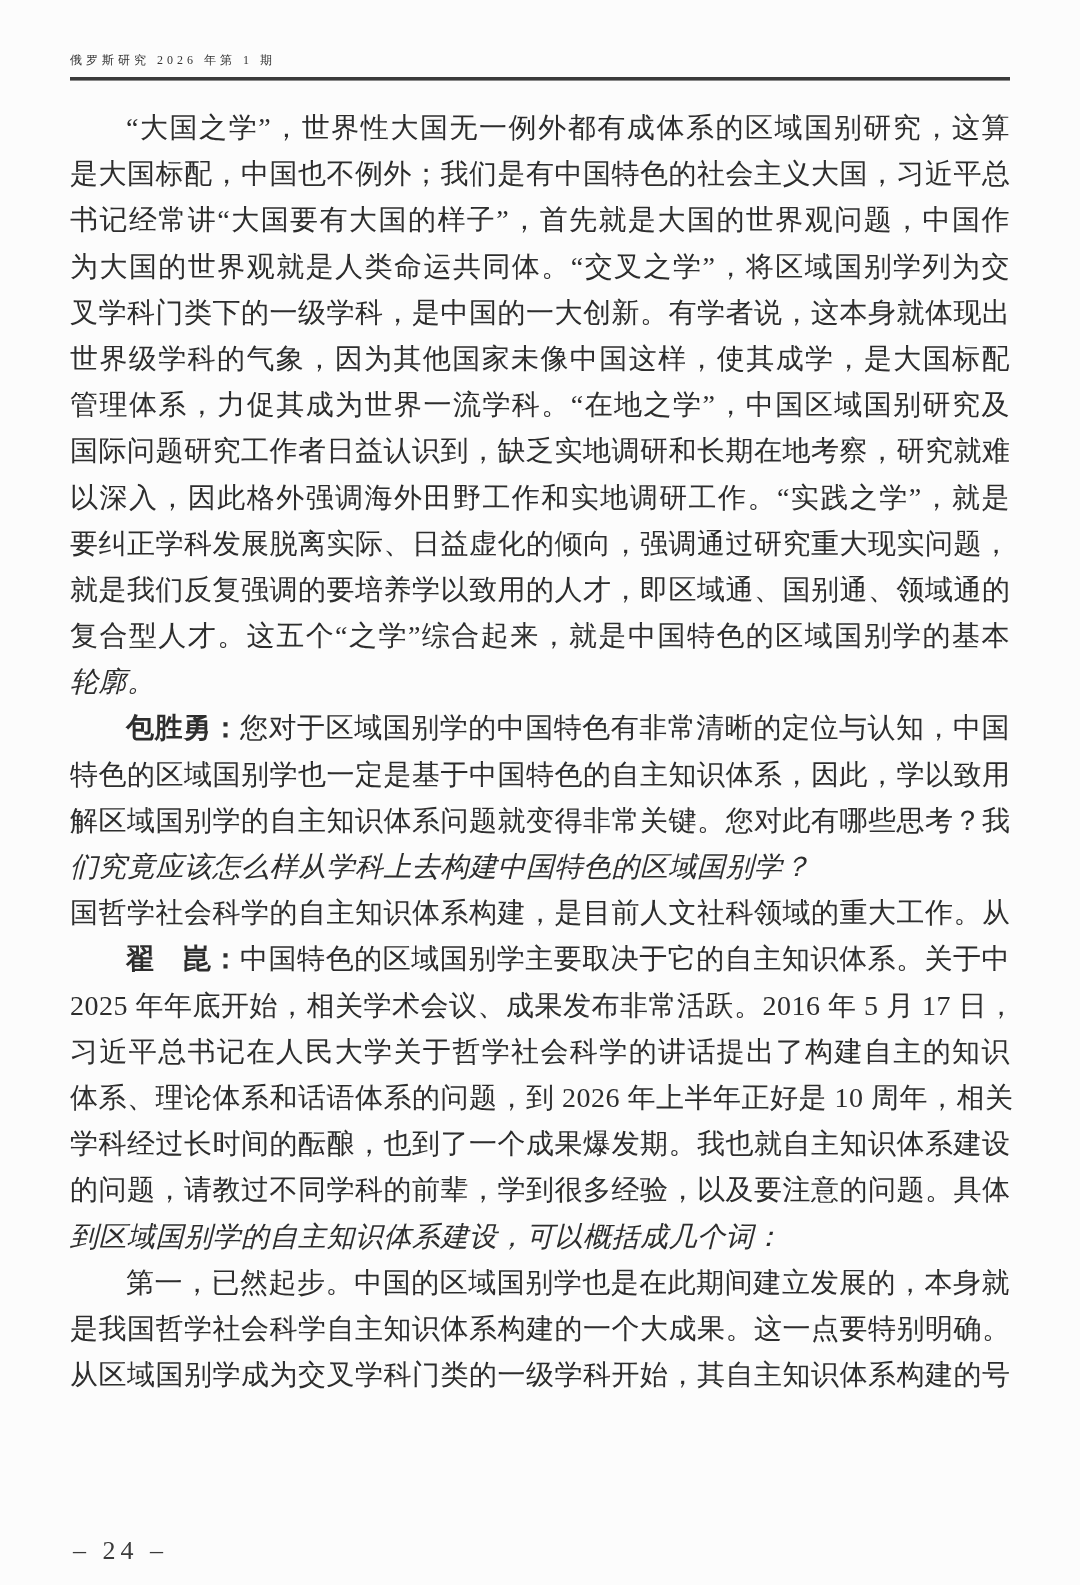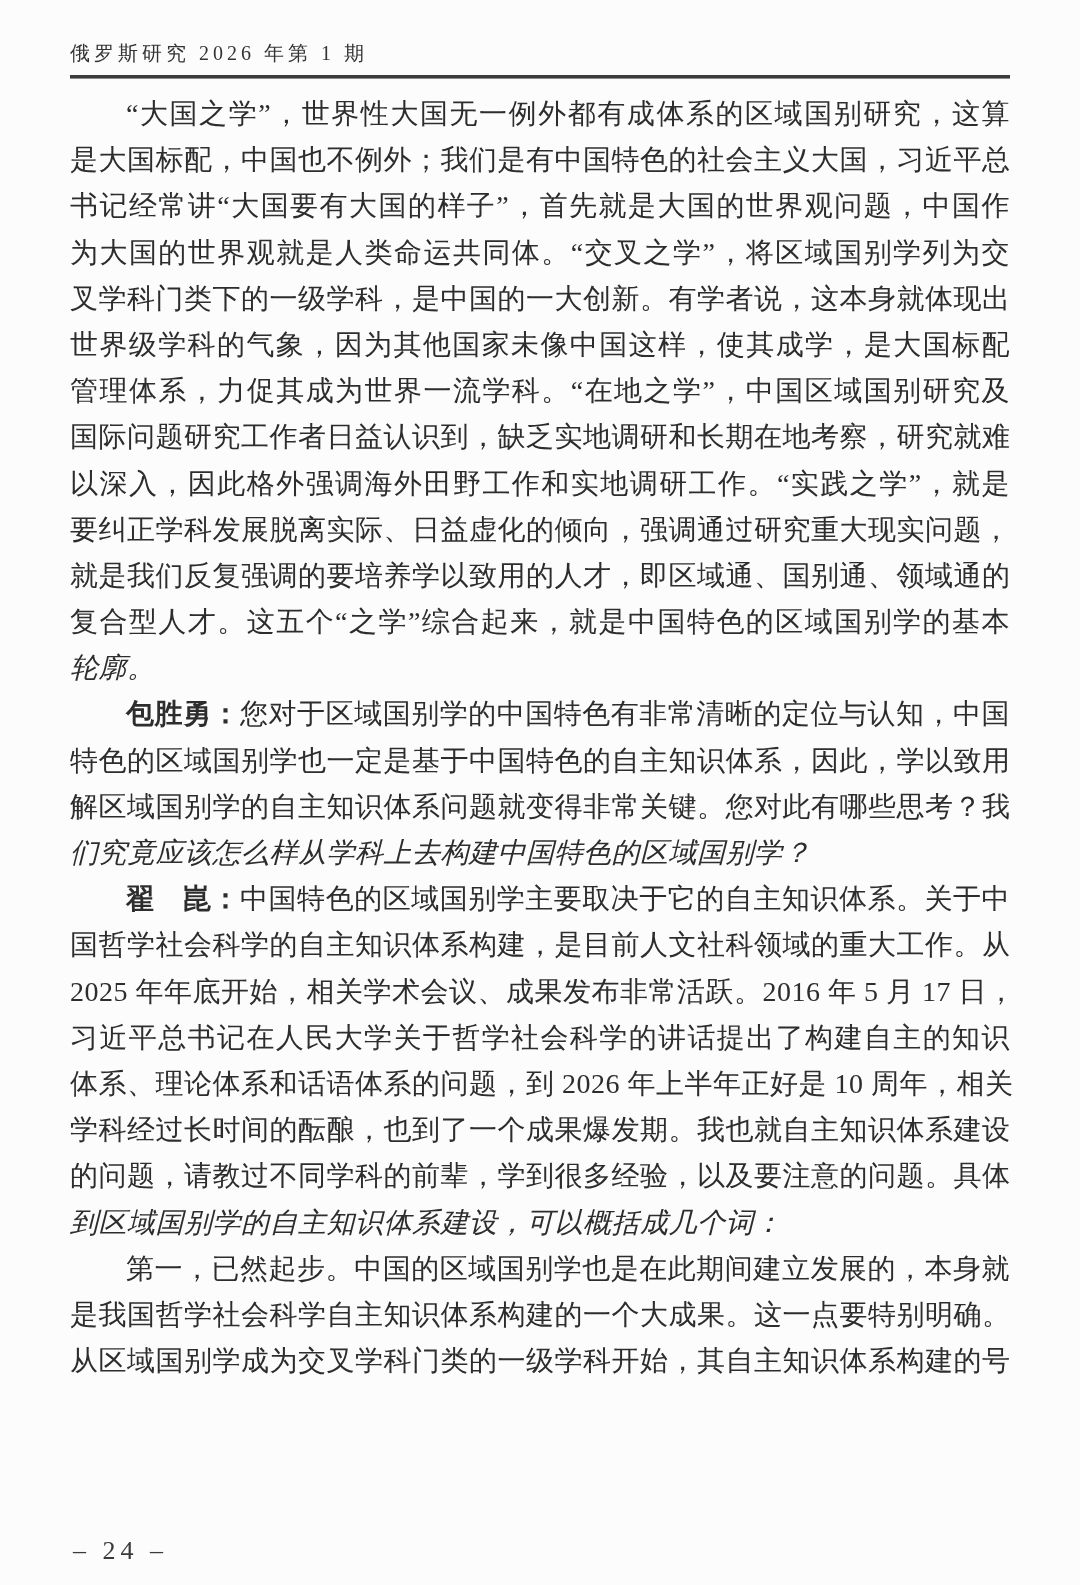--- a/index.html
+++ b/index.html
@@ -10,34 +10,34 @@
     position: relative;
     font-family: "Liberation Serif", "DejaVu Serif", serif;
     color: #2d2d2d;
     overflow: hidden;
   }
   .page {
     padding: 0 70px;
     position: relative;
   }
   .header {
-    padding-top: 40px;
-    font-size: 20px;
+    padding-top: 52px;
+    font-size: 12px;
     letter-spacing: 4px;
     color: #333;
     white-space: nowrap;
   }
   .rule {
     margin-top: 8px;
     height: 3px;
     background: #3b3b3b;
     border-bottom: 1px solid #8a8a8a;
   }
   .body-text {
-    margin-top: 12px;
+    margin-top: 24px;
     font-size: 28px;
   }
   .line {
     line-height: 46.2px;
     height: 46.2px;
     text-align: justify;
     text-align-last: justify;
     white-space: nowrap;
     letter-spacing: 0.5px;
   }
@@ -81,22 +81,22 @@
       <div class="line"><span>国际问题研究工作者日益认识到，缺乏实地调研和长期在地考察，研究就难</span></div>
       <div class="line"><span>以深入，因此格外强调海外田野工作和实地调研工作。“实践之学”，就是</span></div>
       <div class="line"><span>要纠正学科发展脱离实际、日益虚化的倾向，强调通过研究重大现实问题，</span></div>
       <div class="line"><span>就是我们反复强调的要培养学以致用的人才，即区域通、国别通、领域通的</span></div>
       <div class="line"><span>复合型人才。这五个“之学”综合起来，就是中国特色的区域国别学的基本</span></div>
       <div class="line para-end"><span>轮廓。</span></div>
       <div class="line indent"><span class="speaker">包胜勇：</span><span>您对于区域国别学的中国特色有非常清晰的定位与认知，中国</span></div>
       <div class="line"><span>特色的区域国别学也一定是基于中国特色的自主知识体系，因此，学以致用</span></div>
       <div class="line"><span>解区域国别学的自主知识体系问题就变得非常关键。您对此有哪些思考？我</span></div>
       <div class="line para-end"><span>们究竟应该怎么样从学科上去构建中国特色的区域国别学？</span></div>
+      <div class="line"><span>国哲学社会科学的自主知识体系构建，是目前人文社科领域的重大工作。从</span></div>
       <div class="line indent"><span class="speaker">翟　崑：</span><span>中国特色的区域国别学主要取决于它的自主知识体系。关于中</span></div>
-      <div class="line"><span>国哲学社会科学的自主知识体系构建，是目前人文社科领域的重大工作。从</span></div>
       <div class="line"><span>2025 年年底开始，相关学术会议、成果发布非常活跃。2016 年 5 月 17 日，</span></div>
       <div class="line"><span>习近平总书记在人民大学关于哲学社会科学的讲话提出了构建自主的知识</span></div>
       <div class="line"><span>体系、理论体系和话语体系的问题，到 2026 年上半年正好是 10 周年，相关</span></div>
       <div class="line"><span>学科经过长时间的酝酿，也到了一个成果爆发期。我也就自主知识体系建设</span></div>
       <div class="line"><span>的问题，请教过不同学科的前辈，学到很多经验，以及要注意的问题。具体</span></div>
       <div class="line para-end"><span>到区域国别学的自主知识体系建设，可以概括成几个词：</span></div>
       <div class="line indent"><span>第一，已然起步。中国的区域国别学也是在此期间建立发展的，本身就</span></div>
       <div class="line"><span>是我国哲学社会科学自主知识体系构建的一个大成果。这一点要特别明确。</span></div>
       <div class="line"><span>从区域国别学成为交叉学科门类的一级学科开始，其自主知识体系构建的号</span></div>
     </div>

